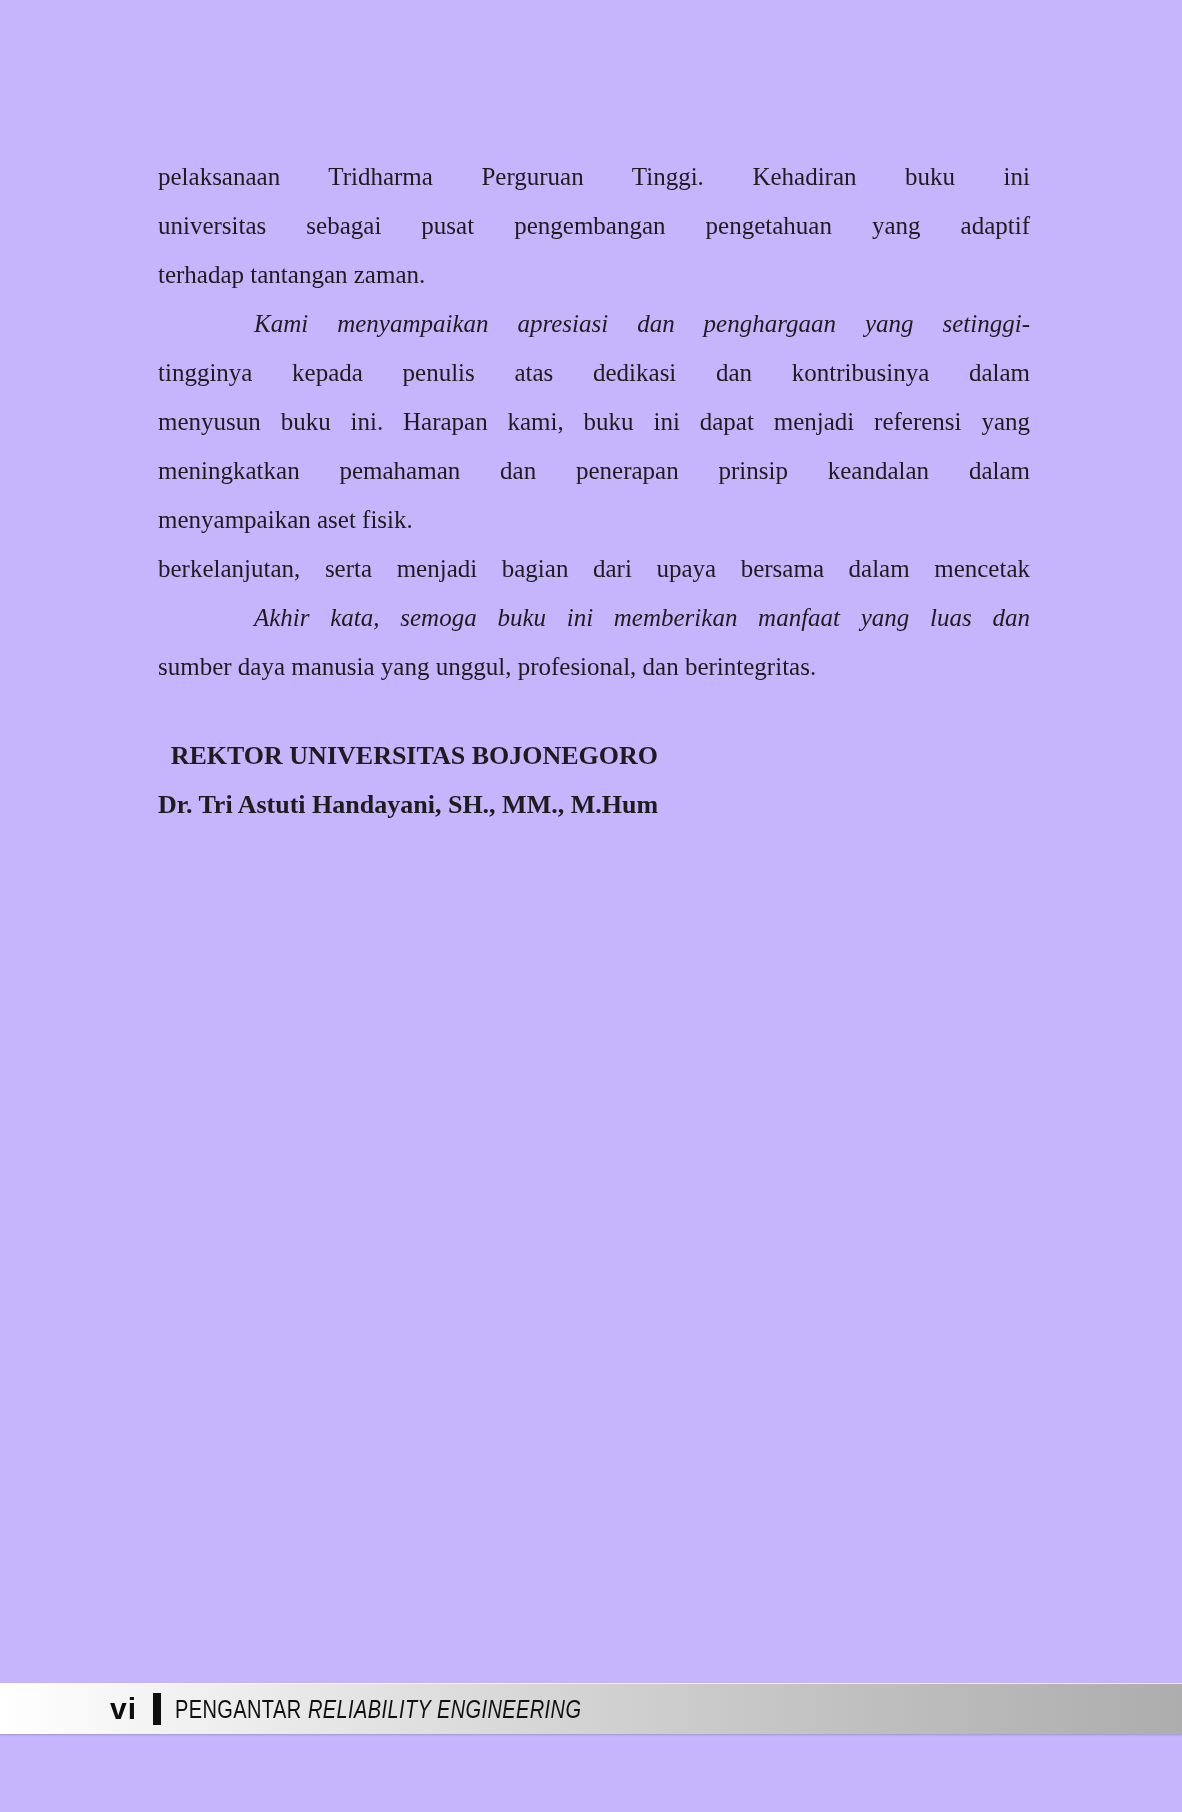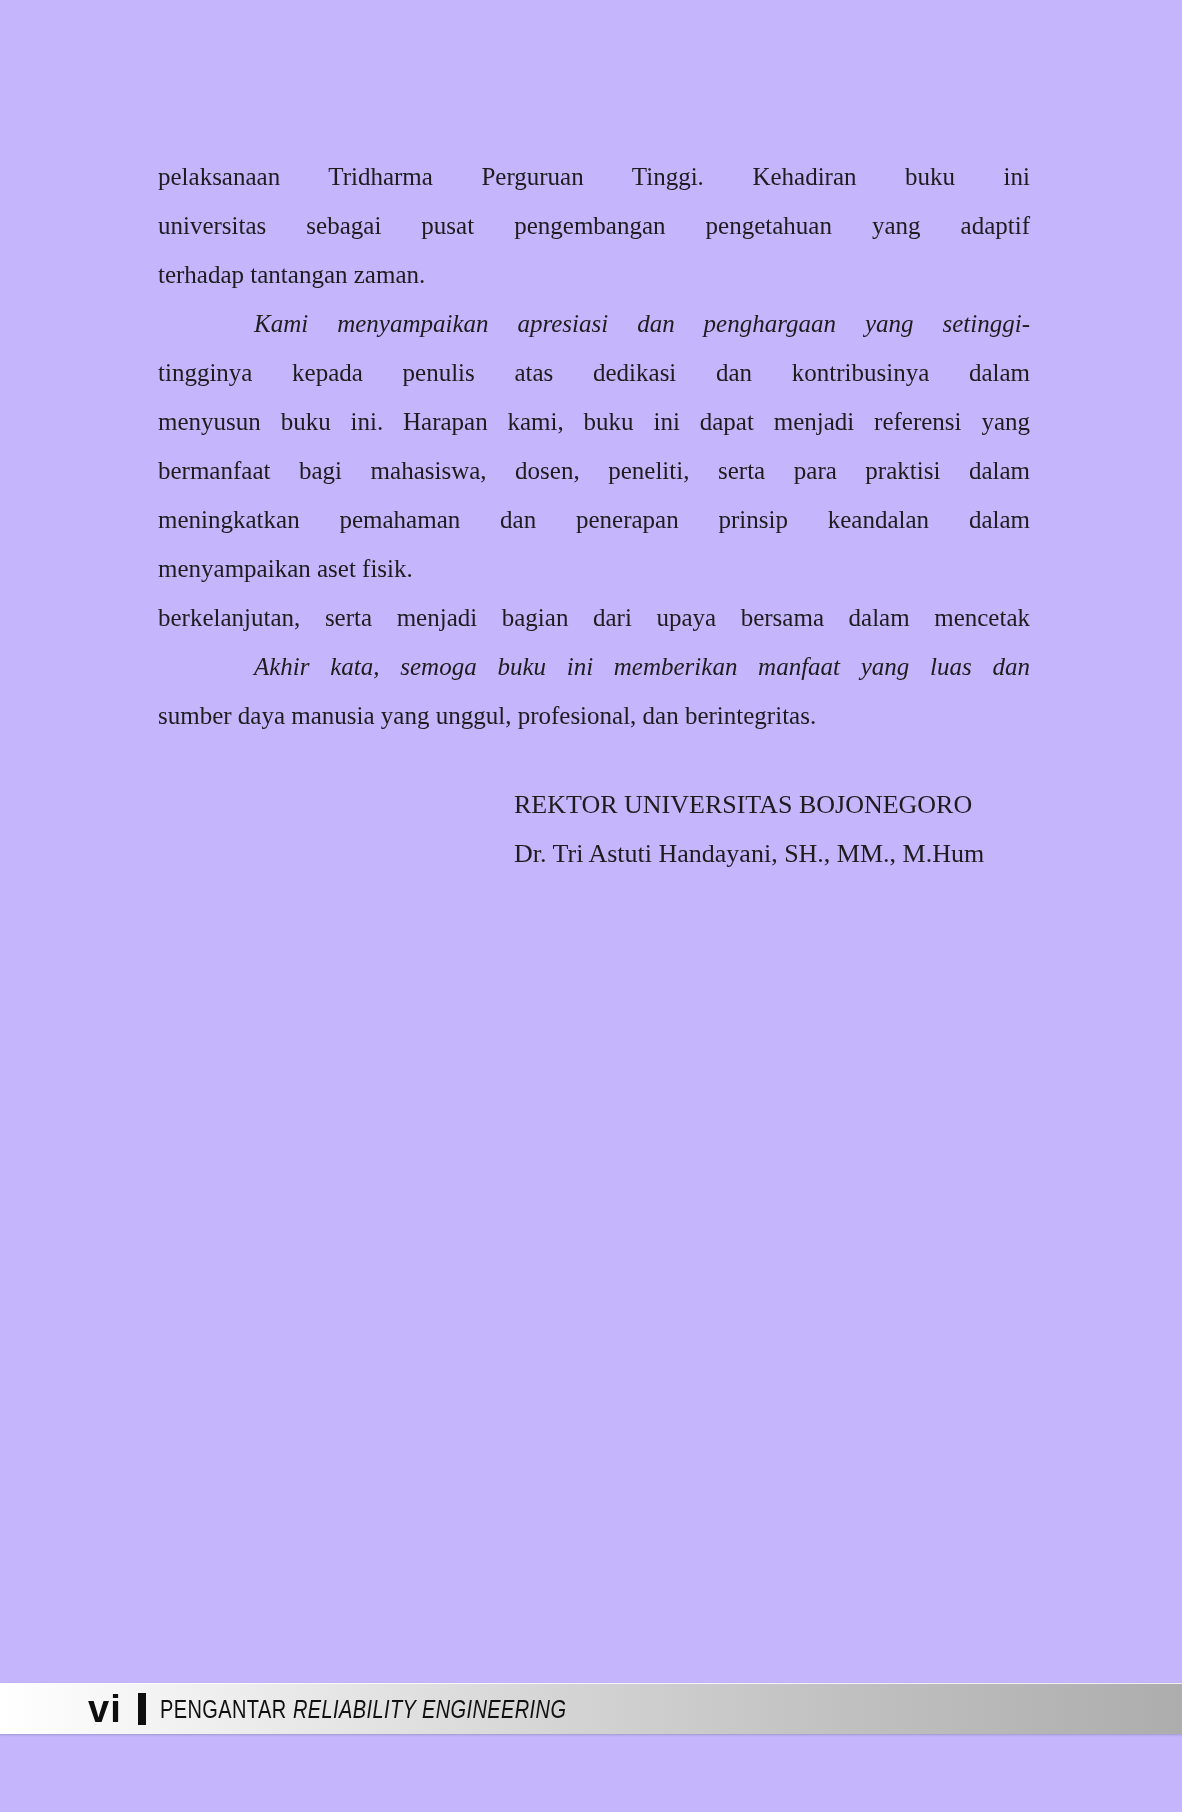--- a/index.html
+++ b/index.html
@@ -25,24 +25,23 @@
 
   .line {
     text-align: justify;
     text-align-last: justify;
   }
   .line.lastline { text-align-last: left; }
   .line.indent { text-indent: 96px; font-style: italic; }
 
   .signature {
     margin-top: 40px;
-    margin-left: 356px;
     width: 500px;
-    text-align: left;
-    font-weight: normal;
+    text-align: right;
+    font-weight: bold;
     font-size: 26px;
     line-height: 49px;
   }
   .sig-line { white-space: nowrap; }
 
   .footer-band {
     position: absolute;
     left: 0;
     top: 1683px;
     width: 1182px;
@@ -52,23 +51,23 @@
       #d2d2d2 50%, #c0c0c0 72%, #adadad 100%);
     border-top: 1px solid rgba(255,255,255,0.8);
     box-shadow: 0 1px 2px rgba(0,0,0,0.18);
     display: flex;
     align-items: center;
     font-family: "Liberation Sans", "DejaVu Sans", sans-serif;
     color: #0e0e0e;
   }
 
   .page-num {
-    margin-left: 88px;
+    margin-left: 110px;
     font-weight: bold;
-    font-size: 38px;
+    font-size: 30px;
     letter-spacing: 1px;
   }
 
   .footer-divider {
     display: inline-block;
     width: 8px;
     height: 32px;
     background: #0e0e0e;
     margin-left: 16px;
     margin-right: 14px;
@@ -93,21 +92,20 @@
 
   <div class="body-text">
 
     <div class="line">pelaksanaan Tridharma Perguruan Tinggi. Kehadiran buku ini</div>
     <div class="line">universitas sebagai pusat pengembangan pengetahuan yang adaptif</div>
     <div class="line lastline">terhadap tantangan zaman.</div>
 
     <div class="line indent">Kami menyampaikan apresiasi dan penghargaan yang setinggi-</div>
     <div class="line">tingginya kepada penulis atas dedikasi dan kontribusinya dalam</div>
     <div class="line">menyusun buku ini. Harapan kami, buku ini dapat menjadi referensi yang</div>
-    <div class="line">bermanfaat bagi mahasiswa, dosen, peneliti, serta para praktisi dalam</div>
     <div class="line">meningkatkan pemahaman dan penerapan prinsip keandalan dalam</div>
     <div class="line lastline">menyampaikan aset fisik.</div>
 
     <div class="line">berkelanjutan, serta menjadi bagian dari upaya bersama dalam mencetak</div>
     <div class="line indent">Akhir kata, semoga buku ini memberikan manfaat yang luas dan</div>
     <div class="line lastline">sumber daya manusia yang unggul, profesional, dan berintegritas.</div>
 
     <div class="signature">
       <div class="sig-line">REKTOR UNIVERSITAS BOJONEGORO</div>
       <div class="sig-line">Dr. Tri Astuti Handayani, SH., MM., M.Hum</div>

